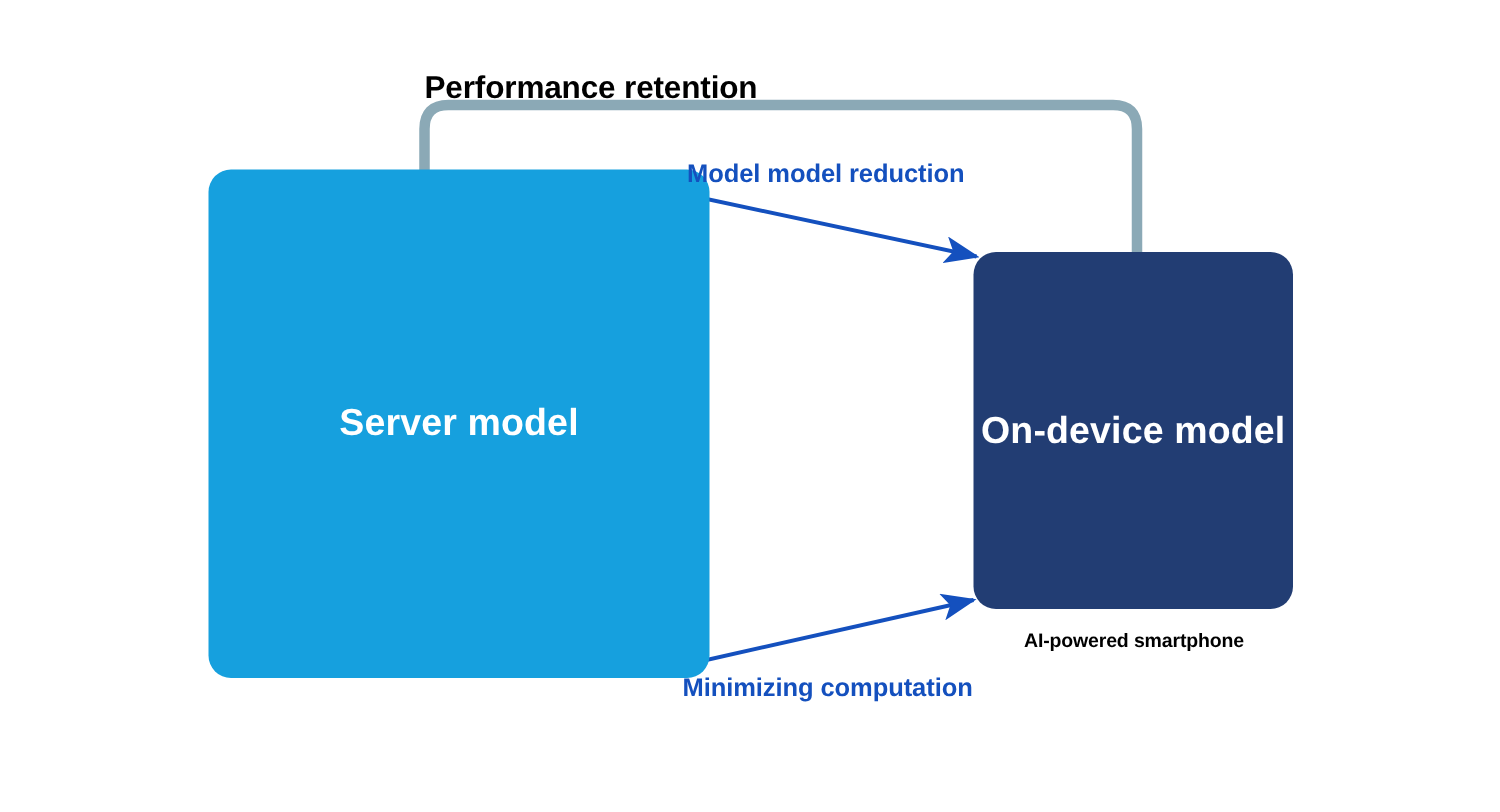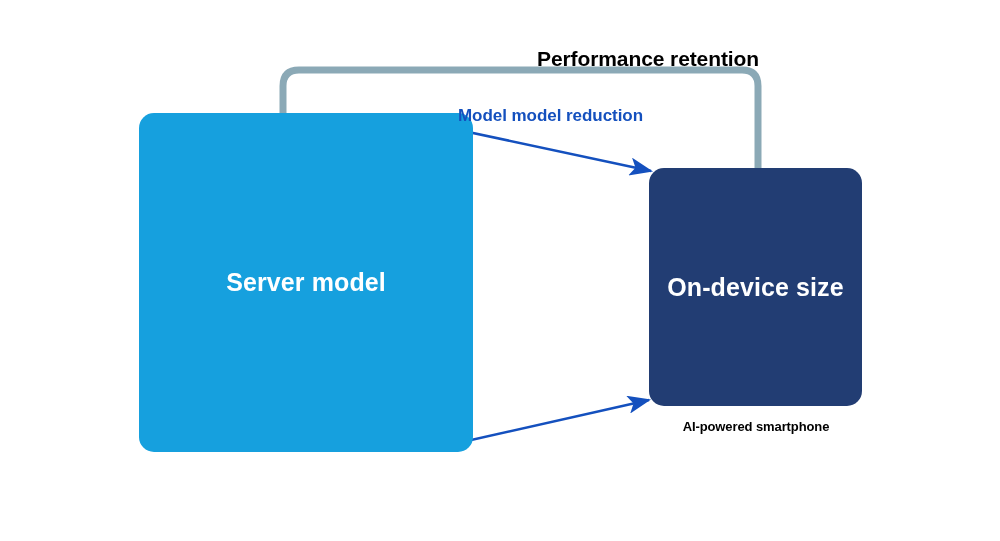--- a/index.html
+++ b/index.html
@@ -72,21 +72,21 @@
     left: 636px;
     top: 419px;
     width: 240px;
     text-align: center;
   }
   #label-performance {
     position: absolute;
     left: 283px;
     top: 47px;
     width: 476px;
-    text-align: right;
+    text-align: left;
     color: #000000;
     font-size: 21px;
     font-weight: 700;
     white-space: nowrap;
     letter-spacing: -0.1px;
   }
   .edge-label {
     position: absolute;
     color: #1450be;
     font-size: 17px;
@@ -122,22 +122,23 @@
     <line x1="440" y1="447" x2="649" y2="400" stroke="#1450be" stroke-width="2.6" marker-end="url(#arrowhead-blue)"></line>
   </svg>
 
   <div id="label-performance">Performance retention</div>
 
   <div class="node-box" id="server-node">
     <span class="node-label">Server model</span>
   </div>
 
   <div class="node-box" id="ondevice-node">
-    <span class="node-label">On-device size</span>
+    <span class="node-label">On-device model</span>
   </div>
 
 
   <div class="caption" id="caption-ai-phone">AI-powered smartphone</div>
 
   <div class="edge-label" id="label-model-size">Model model reduction</div>
 
+  <div class="edge-label" id="label-minimizing">Minimizing computation</div>
 
 </div>
 
 </body></html>

